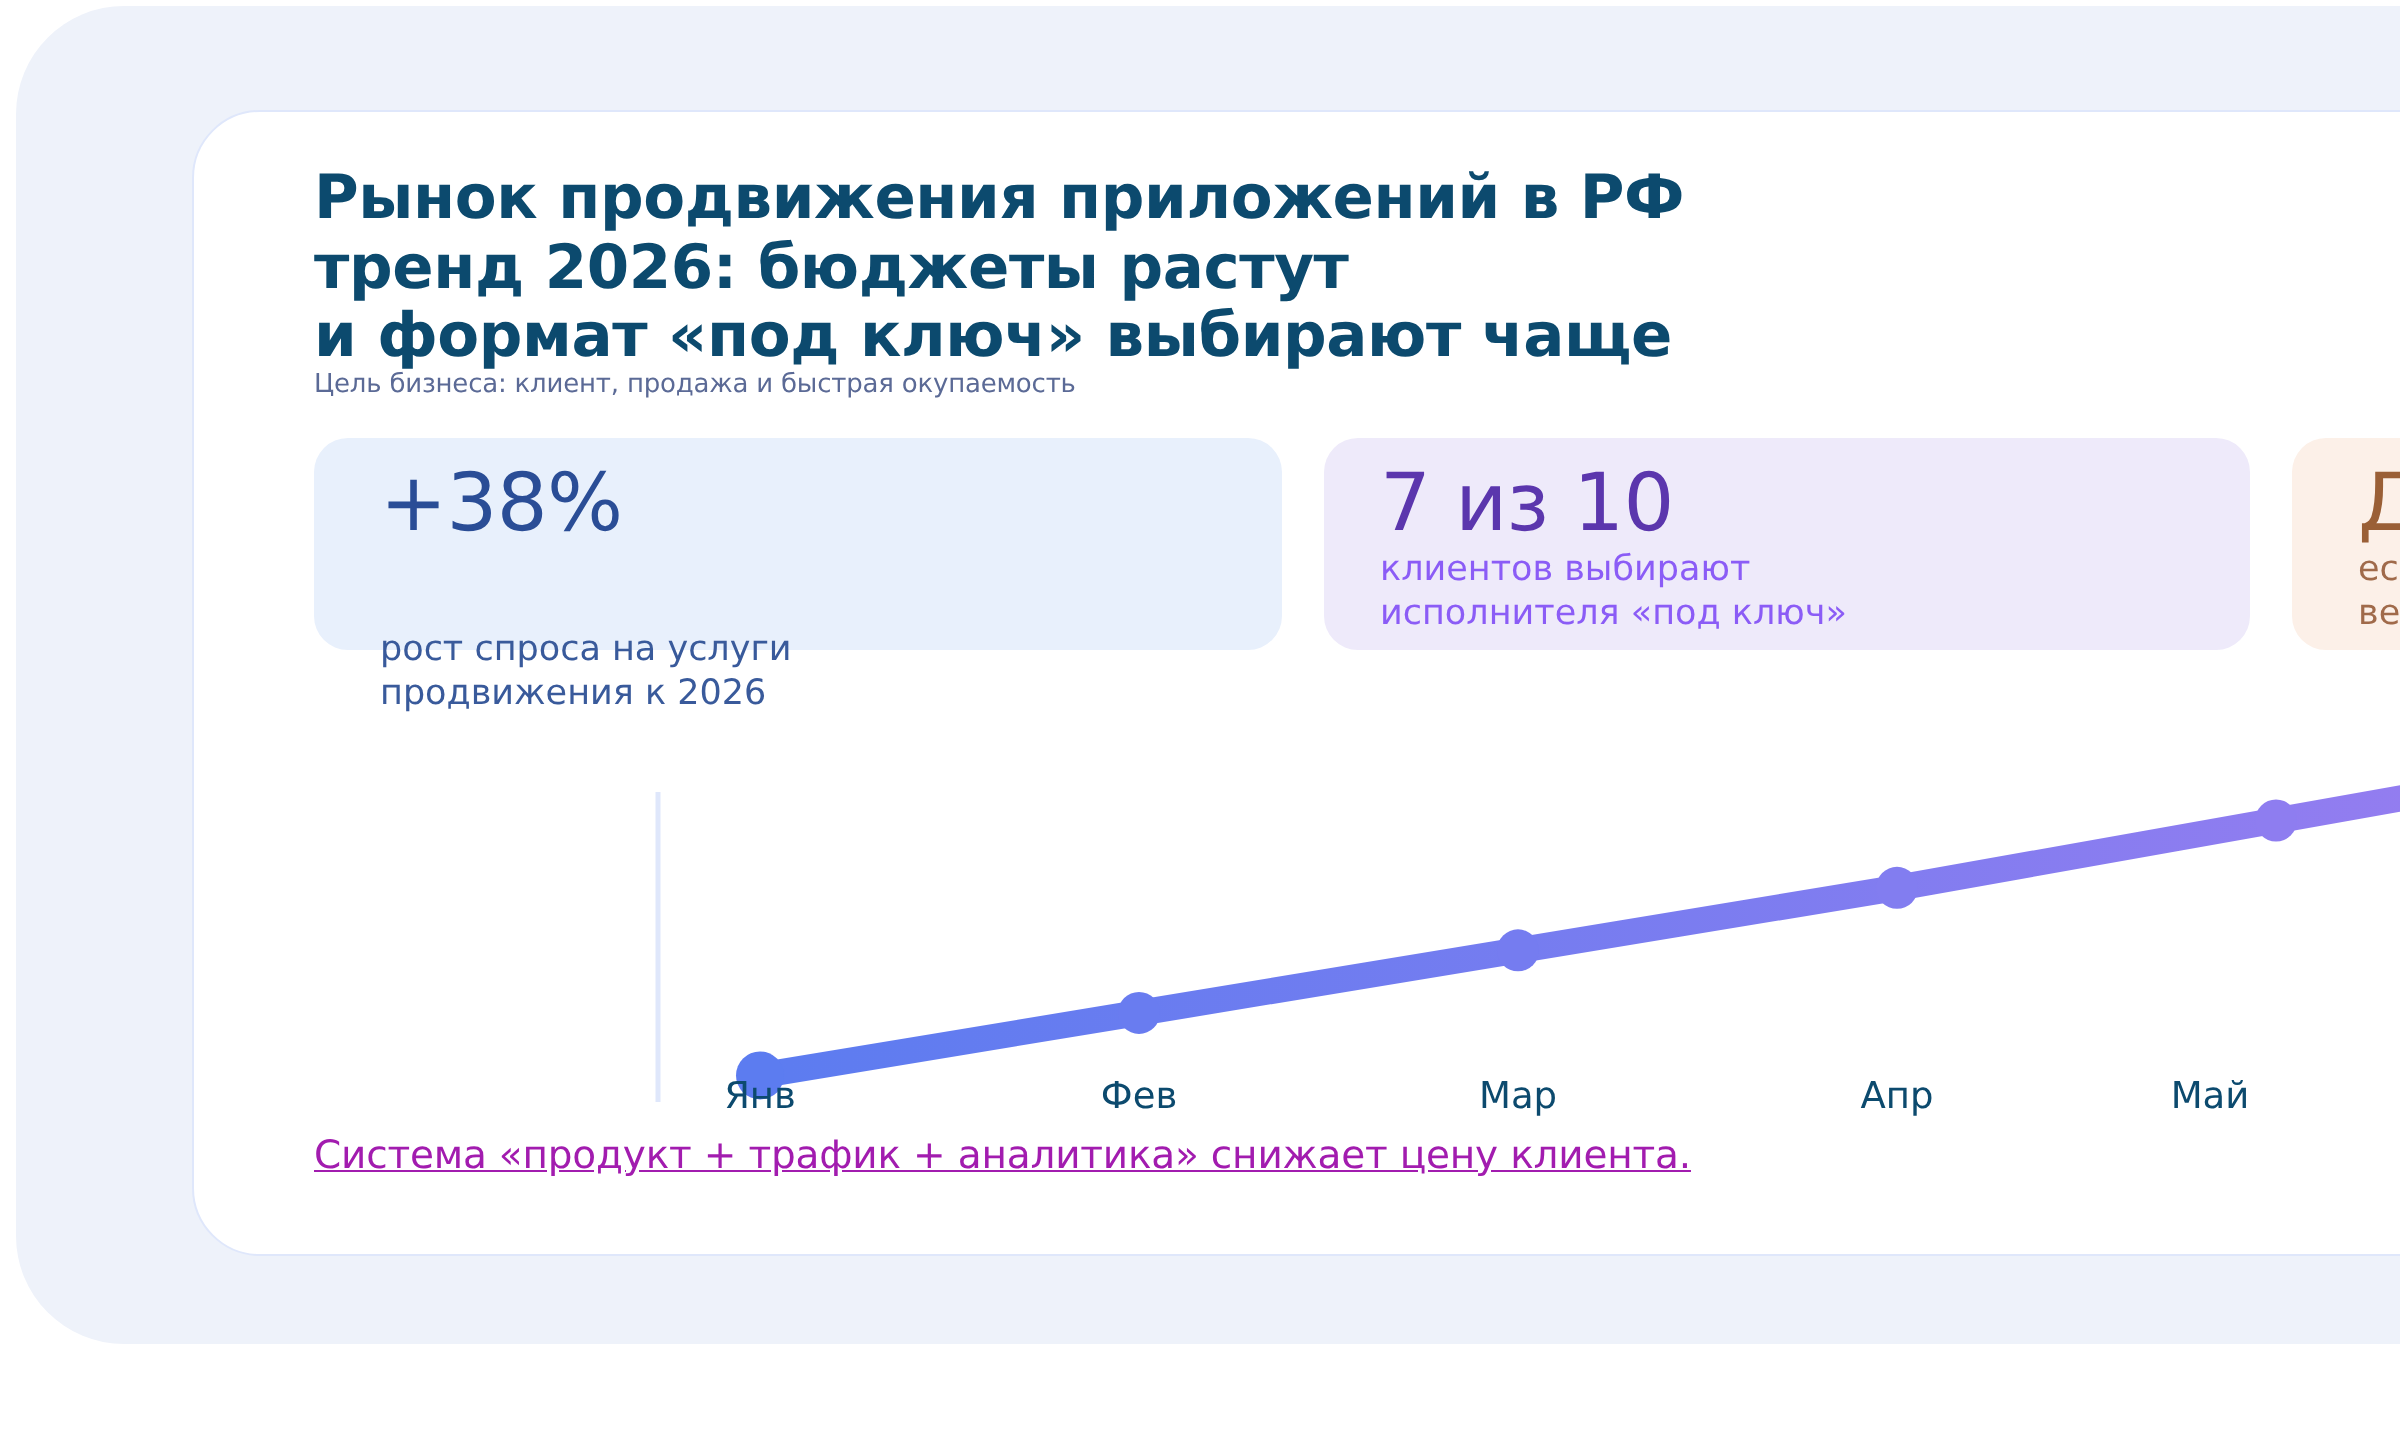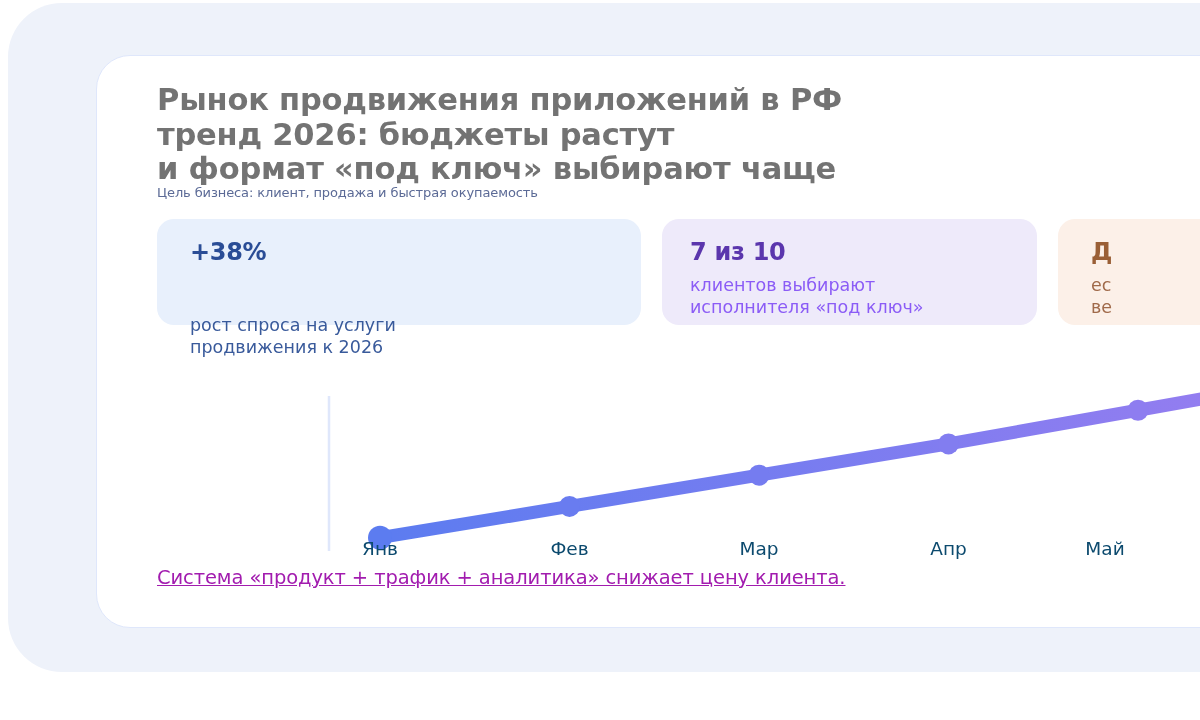--- a/index.html
+++ b/index.html
@@ -28,21 +28,21 @@
     border:1.6px solid #dfe7fb;
     border-radius:34px;
     overflow:hidden;
   }
 
   
   .headline{
     position:absolute;
     left:60px; top:27px;
     width:1000px;
-    color:#737373;
+    color:#0c4a6e;
     font-weight:bold;
     font-size:30.5px;
     line-height:34.5px;
     letter-spacing:-0.2px;
     white-space:pre-line;
   }
   .subhead{
     position:absolute;
     left:60px; top:125px;
     color:#5b6a96;
@@ -60,26 +60,26 @@
     display:flex;
     gap:21px;
   }
   .stat-card{
     height:106px;
     border-radius:17px;
     padding:15px 22px 0 33px;
     flex:0 0 auto;
   }
   .stat-card.blue   { width:484px; background:#e8f0fc; }
-  .stat-card.purple { width:375px; background:#eeeafa;padding-left:28px; }
+  .stat-card.purple { width:463px; background:#eeeafa;padding-left:28px; }
   .stat-card.peach  { width:463px; background:#fcf0e8; }
 
   .stat-value{
-    font-weight:bold;
-    font-size:24px;
+    font-weight:normal;
+    font-size:40px;
     line-height:36px;
     letter-spacing:-0.3px;
     white-space:nowrap;
   }
   .stat-card.blue   .stat-value { color:#2a4d96; }
   .stat-card.purple .stat-value { color:#5b36ad; }
   .stat-card.peach  .stat-value { color:#9a5f36; }
 
   .stat-desc{
     margin-top:4px;

